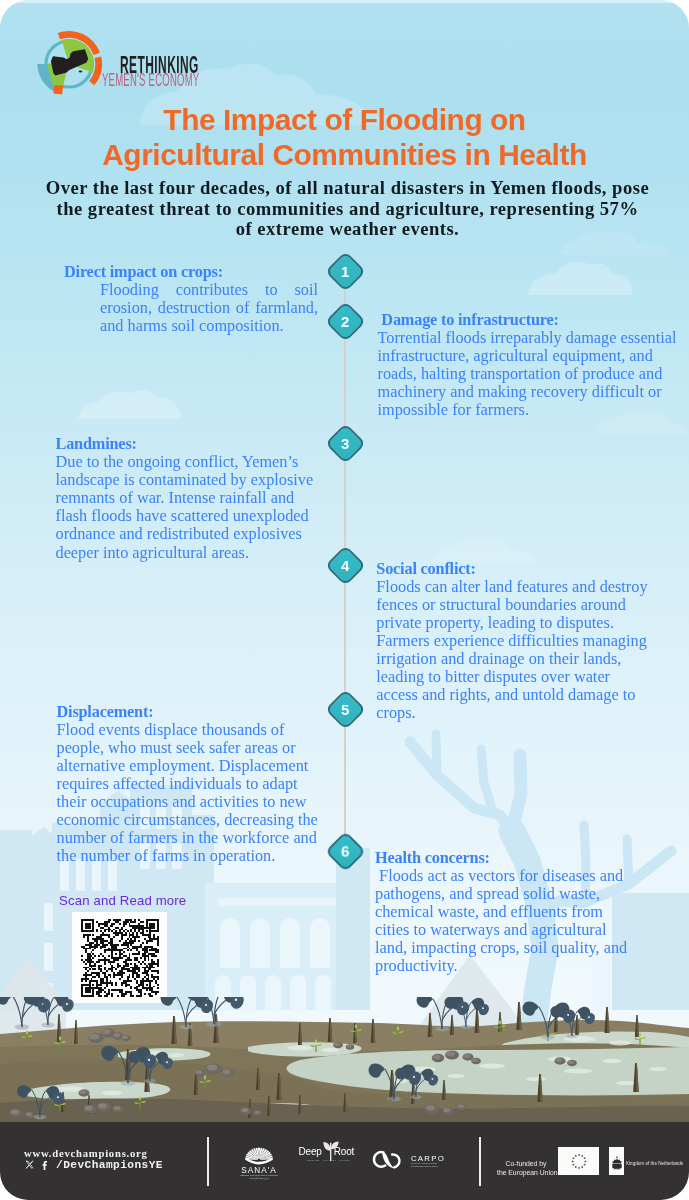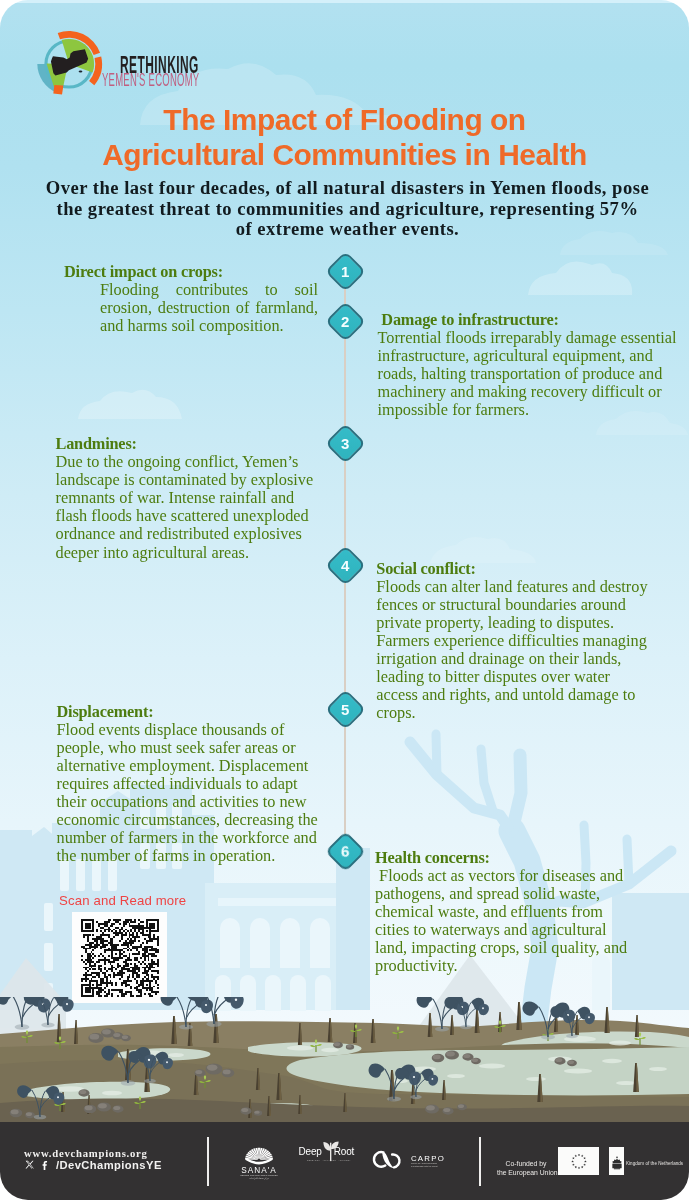--- a/index.html
+++ b/index.html
@@ -44,39 +44,39 @@
   .tl-line { position:absolute; left:344px; top:262px; width:2px; height:594px;
      background:#d9cfc4; }
   .dmd { position:absolute; width:29px; height:29px; border-radius:7px;
      background:linear-gradient(135deg,#35bcc9,#2fb3bd);
      border:2.2px solid #2a6f7e; transform:rotate(45deg);
      display:flex; align-items:center; justify-content:center; }
   .dmd span { transform:rotate(-45deg); color:#f4feff;
      font-family:"Liberation Sans", sans-serif; font-weight:bold; font-size:15px; line-height:1; }
 
   
-  .sec { position:absolute; color:#4d7c0f; font-family:"Liberation Serif", serif;
+  .sec { position:absolute; color:#3b82f6; font-family:"Liberation Serif", serif;
      font-size:16.3px; line-height:18.1px; white-space:pre; }
   .sec .h { font-weight:bold; display:block; letter-spacing:-0.2px; }
   .sec .p { display:block; }
   .sec.just .p { white-space:normal; text-align:justify;margin-left:36px; }
 
   
   .scan-label { position:absolute; left:59px; top:893px;
-     font-family:"Liberation Sans", sans-serif; font-size:13.2px; letter-spacing:0.15px; color:#ef4444; }
+     font-family:"Liberation Sans", sans-serif; font-size:13.2px; letter-spacing:0.15px; color:#6d28d9; }
   .qr { position:absolute; left:72px; top:912px; width:95px; height:91px;
      background:#fdfdfd; }
   .qr svg { position:absolute; left:8.6px; top:7px; display:block; }
 
   
   .footer .f-web { position:absolute; left:24px; top:25.0px; font-family:"Liberation Serif",serif;
      font-weight:bold; font-size:10.7px; letter-spacing:0.75px; color:#f2f1f0; }
   .footer .f-x { position:absolute; left:25px; top:38.0px; width:10px; height:10px; }
   .footer .f-fb { position:absolute; left:40px; top:37.5px; width:11px; height:11px; }
-  .footer .f-social { position:absolute; left:56px; top:37.0px; font-family:Liberation Sans, sans-serif;
+  .footer .f-social { position:absolute; left:56px; top:37.0px; font-family:Liberation Mono, monospace;
      font-weight:bold; font-size:11.2px; letter-spacing:0.42px; color:#f2f1f0; }
   .footer .f-div1 { position:absolute; left:207px; top:15.0px; width:1.6px; height:49px; background:#efeeed; }
   .footer .f-div2 { position:absolute; left:479px; top:15.0px; width:1.6px; height:49px; background:#efeeed; }
   .footer .f-sanaa { position:absolute; left:233px; top:19.0px; width:52px; height:39px; }
   .footer .f-deeproot { position:absolute; left:297px; top:18.0px; width:64px; height:23px; }
   .footer .f-carpo { position:absolute; left:371px; top:26.0px; width:84px; height:23px; }
   .footer .f-eu-text { position:absolute; left:497px; top:36.5px; width:58px; text-align:center; white-space:nowrap;
      font-family:"Liberation Sans",sans-serif; font-size:6.8px; line-height:9.2px; color:#eceaE8; }
   .footer .f-euflag { position:absolute; left:558px; top:24.5px; width:41px; height:28px; background:#fbfbfa; }
   .footer .f-euflag svg { width:42px; height:29px; display:block; }

